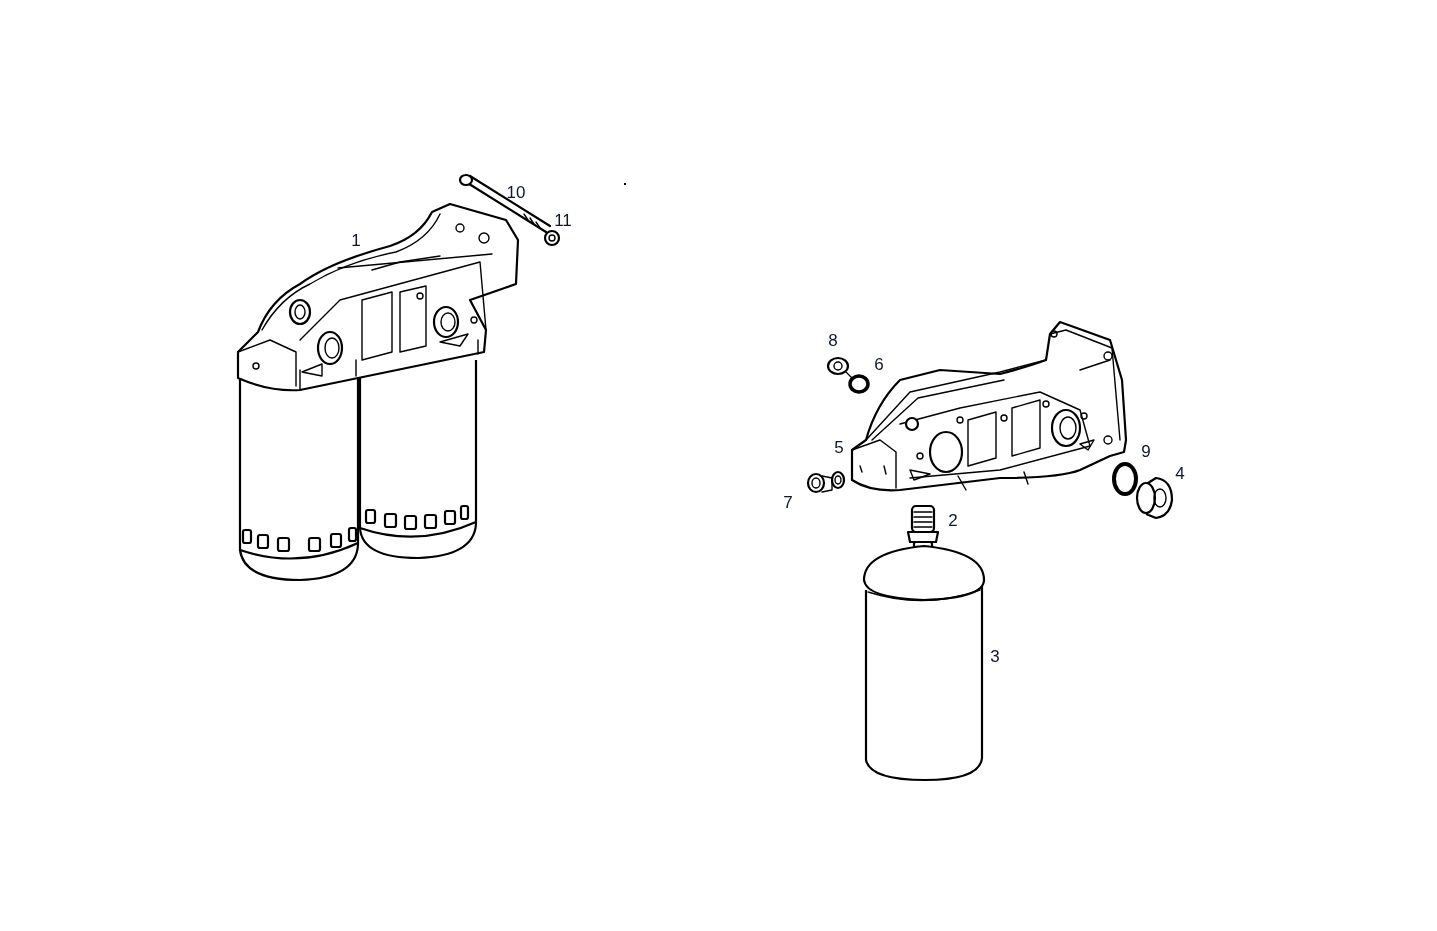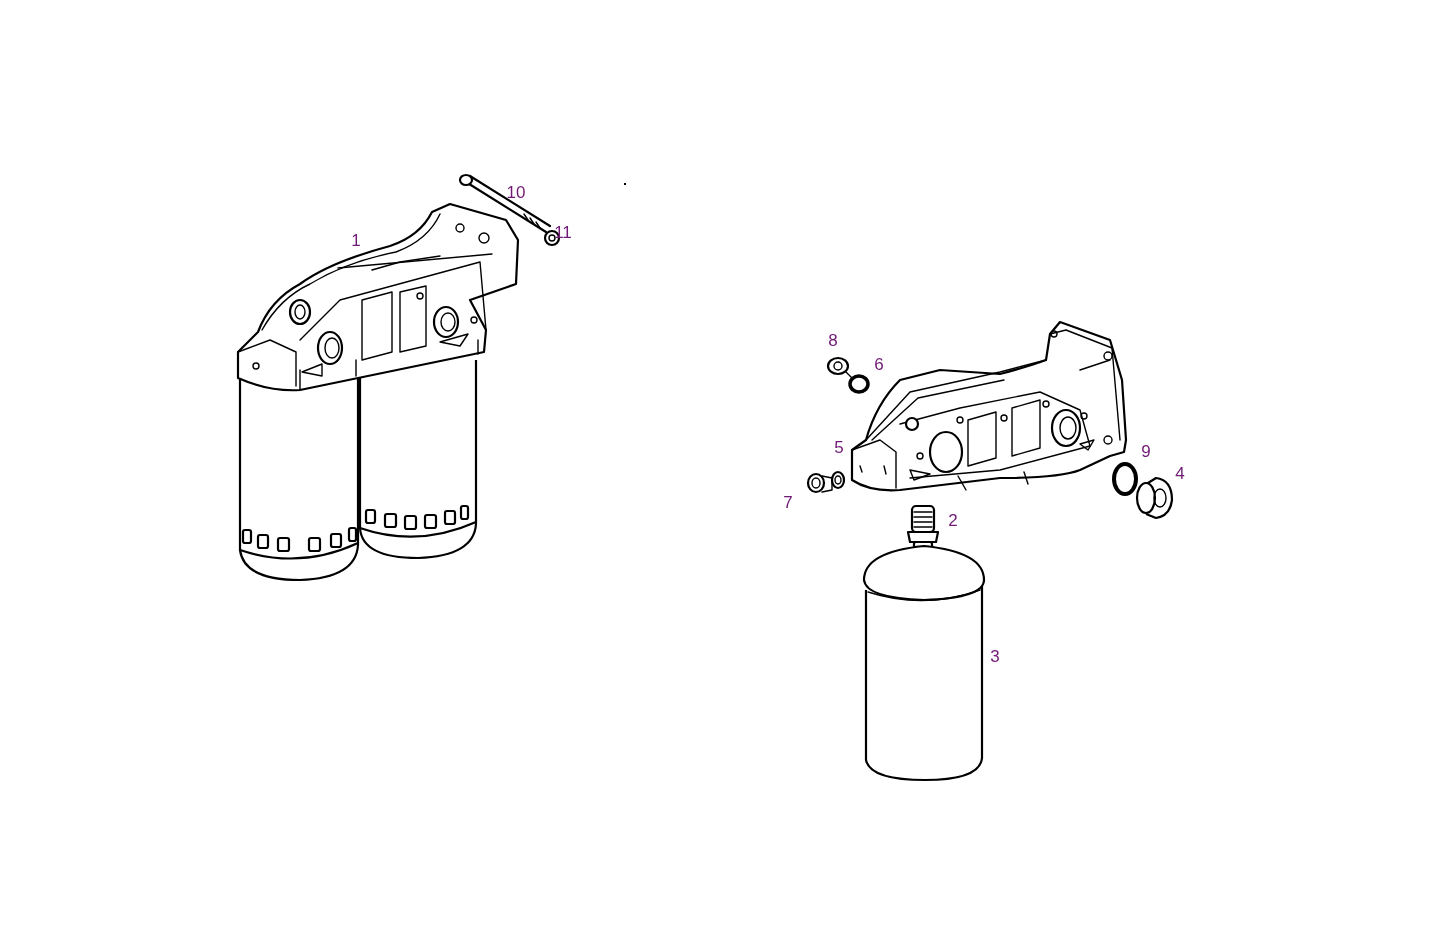--- a/index.html
+++ b/index.html
@@ -3,21 +3,21 @@
 <meta charset="utf-8">
 <style>
   html,body{margin:0;padding:0;background:#ffffff;}
   body{width:1437px;height:931px;overflow:hidden;position:relative;font-family:"Liberation Sans",sans-serif;}
   #canvas{position:absolute;left:0;top:0;width:1437px;height:931px;}
   svg{position:absolute;left:0;top:0;}
   .ln{fill:none;stroke:#000;stroke-width:2.2;stroke-linejoin:round;stroke-linecap:round;}
   .lt{fill:none;stroke:#000;stroke-width:1.4;stroke-linejoin:round;stroke-linecap:round;}
   .wf{fill:#fff;stroke:#000;stroke-width:2.2;stroke-linejoin:round;}
   .bk{fill:#000;}
-  .callout{position:absolute;font-size:17px;color:#701a75;line-height:1;transform:translate(-50%,-50%);}
+  .callout{position:absolute;font-size:17px;color:#0f172a;line-height:1;transform:translate(-50%,-50%);}
 </style>
 </head>
 <body>
 
 <div id="canvas">
 <svg width="1437" height="931" viewBox="0 0 1437 931">
 
   <g>
 
     <g>
@@ -157,21 +157,21 @@
     <g>
       <path class="wf" d="M866 590 L866 760 Q870 780 925 780 Q980 780 982 758 L982 586"></path>
       <path class="wf" d="M864 580 Q864 552 924 546 Q984 552 984 580 Q984 598 924 600 Q866 598 864 580 Z"></path>
       <path class="lt" d="M868 592 Q924 610 980 590"></path>
     </g>
   </g>
 </svg>
 
 <div class="callout" style="left:356px;top:240px">1</div>
 <div class="callout" style="left:516px;top:192px">10</div>
-<div class="callout" style="left:563px;top:232px">11</div>
+<div class="callout" style="left:563px;top:220px">11</div>
 <div class="callout" style="left:833px;top:340px">8</div>
 <div class="callout" style="left:879px;top:364px">6</div>
 <div class="callout" style="left:839px;top:447px">5</div>
 <div class="callout" style="left:788px;top:502px">7</div>
 <div class="callout" style="left:953px;top:520px">2</div>
 <div class="callout" style="left:995px;top:656px">3</div>
 <div class="callout" style="left:1146px;top:451px">9</div>
 <div class="callout" style="left:1180px;top:473px">4</div>
 </div>
 

